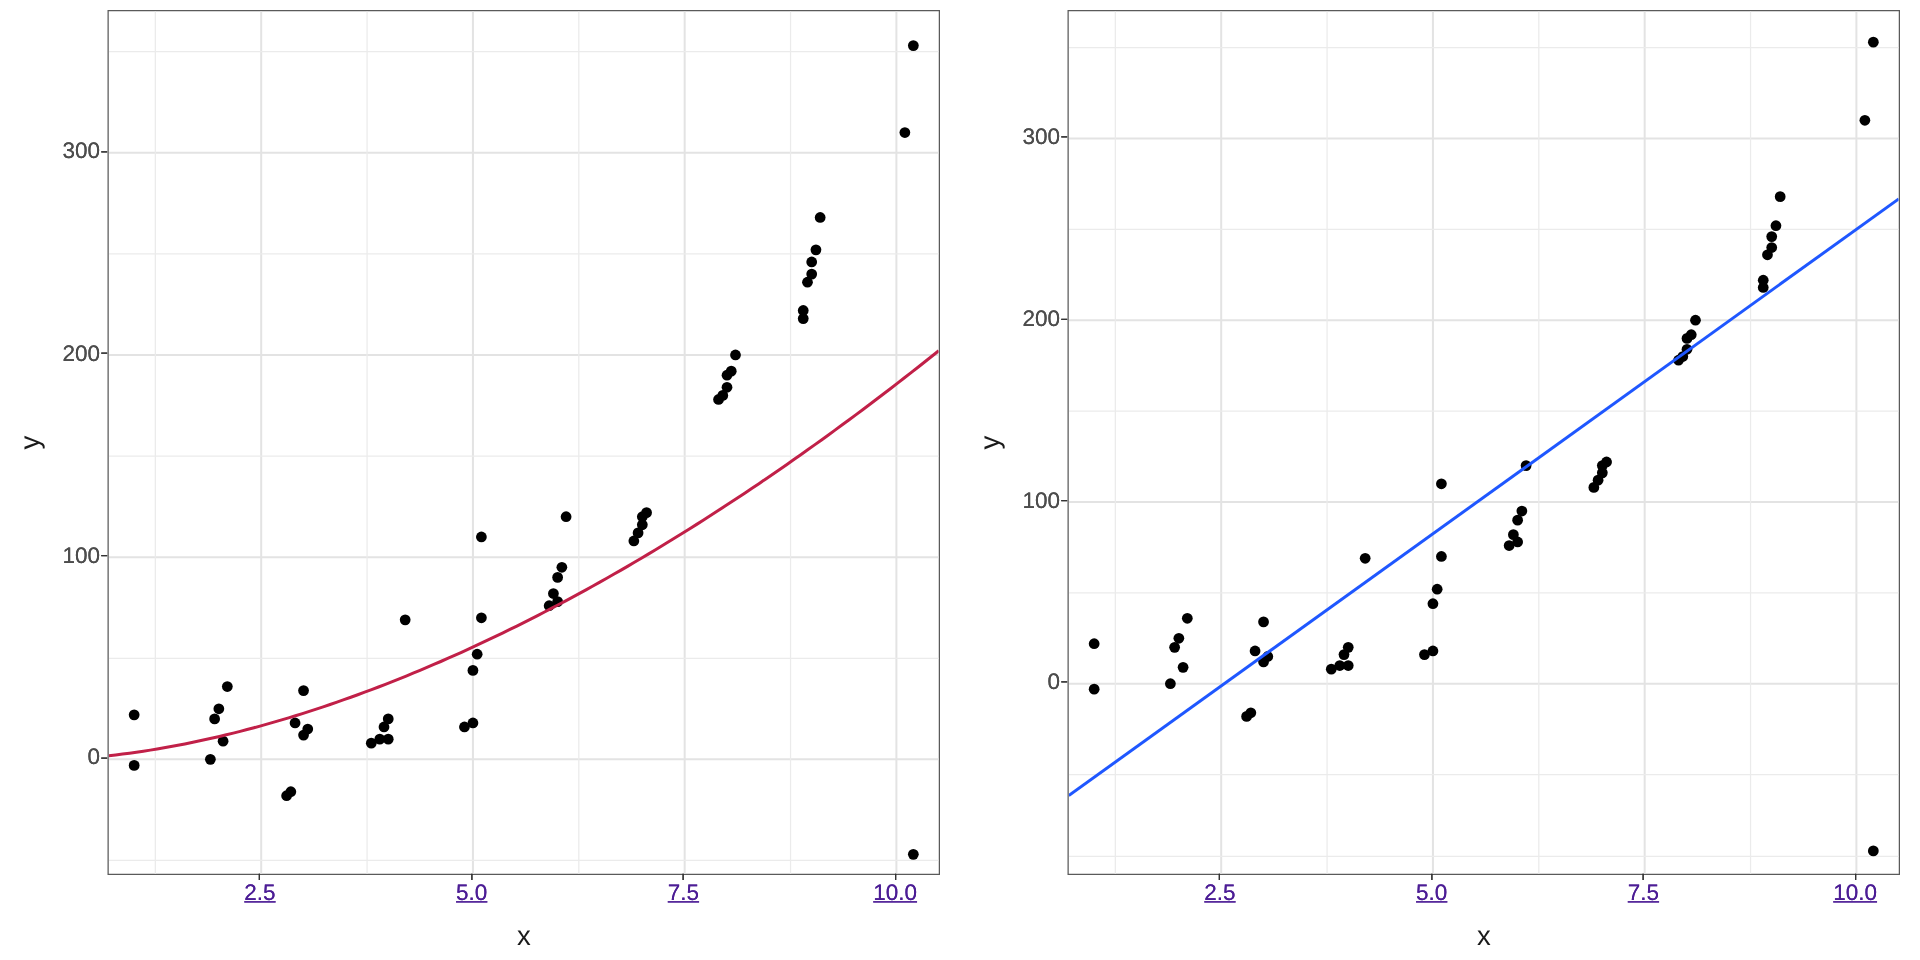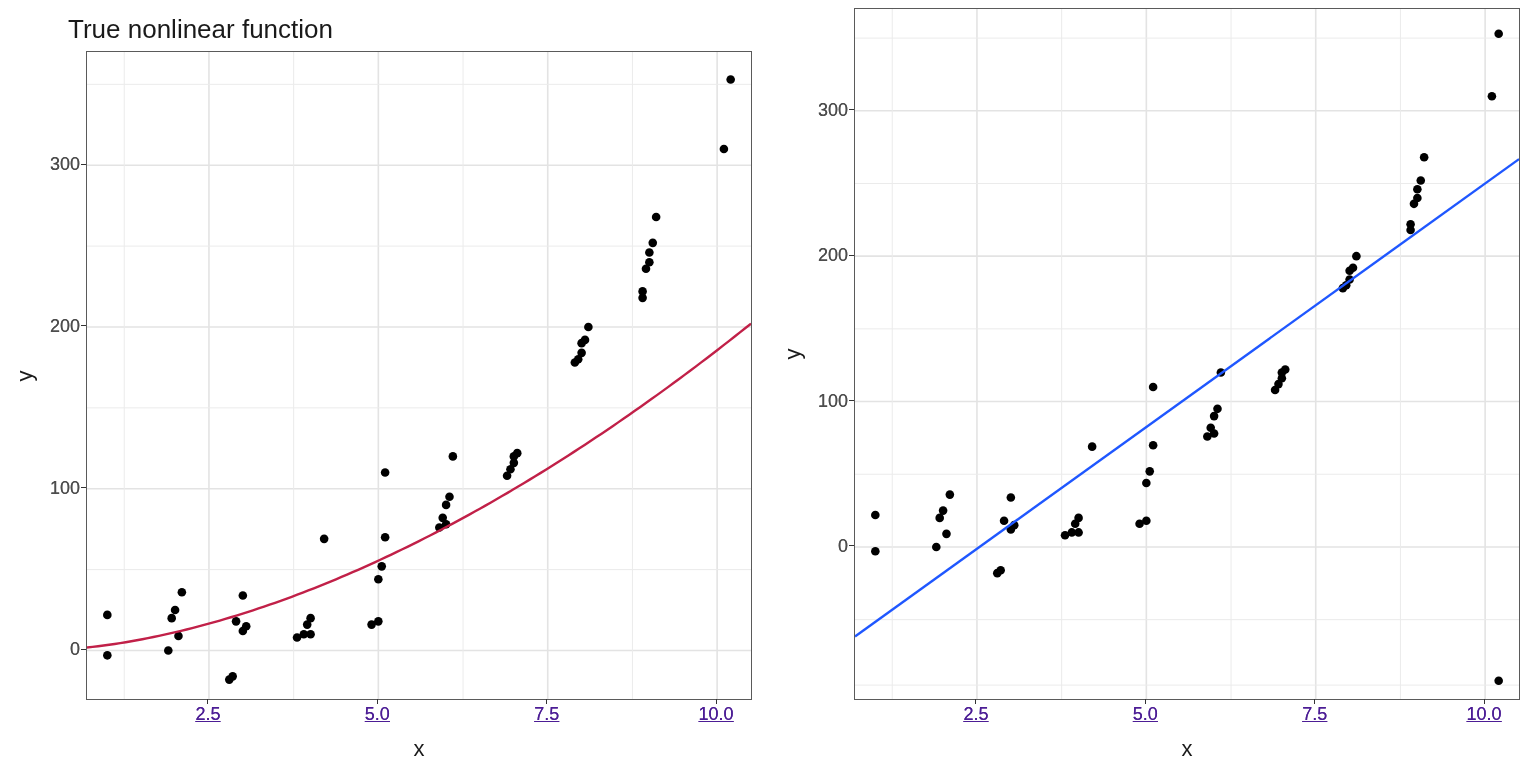--- a/index.html
+++ b/index.html
@@ -101,21 +101,20 @@
   .pts circle { fill: #000; }
   .curve { fill: none; stroke-width: 2.4; }
   .tickmark { position:absolute; background:#333; }
 </style>
 </head>
 <body>
 
 <div class="wrap">
 
   <div class="panel">
-    <div class="title">True nonlinear function</div>
     <div class="plot-row">
       <div class="ylab-outer">
           <div class="ylab">y</div>
         </div>
       <div class="yaxis" id="yaxis-0">
           <div class="tick" style="top: 598.475px;">0</div>
           <div class="tickmark" style="right: 0px; top: 597.975px; width: 5px; height: 1px;"></div>
           <div class="tick" style="top: 436.725px;">100</div>
           <div class="tickmark" style="right: 0px; top: 436.225px; width: 5px; height: 1px;"></div>
           <div class="tick" style="top: 274.975px;">200</div>

